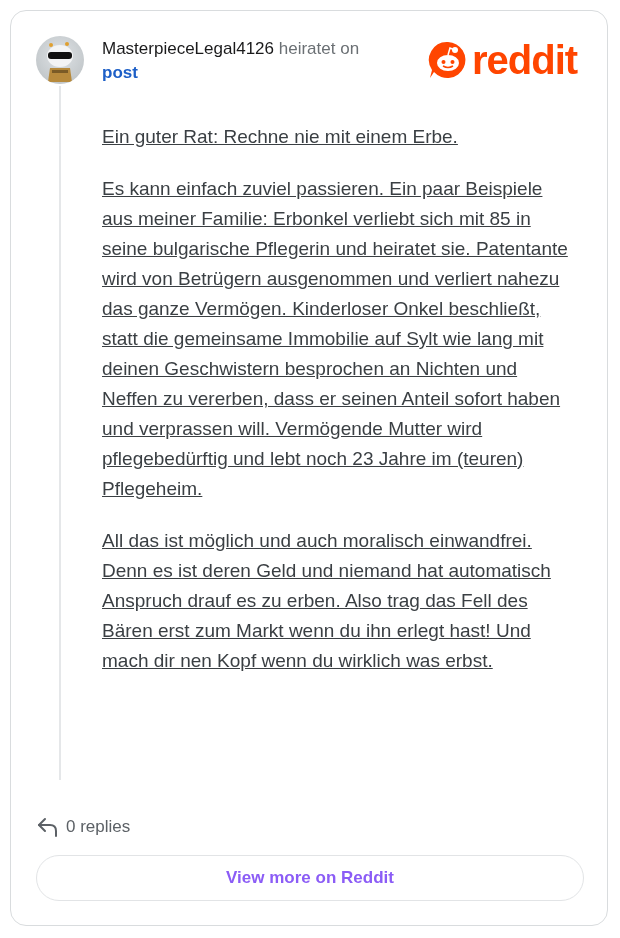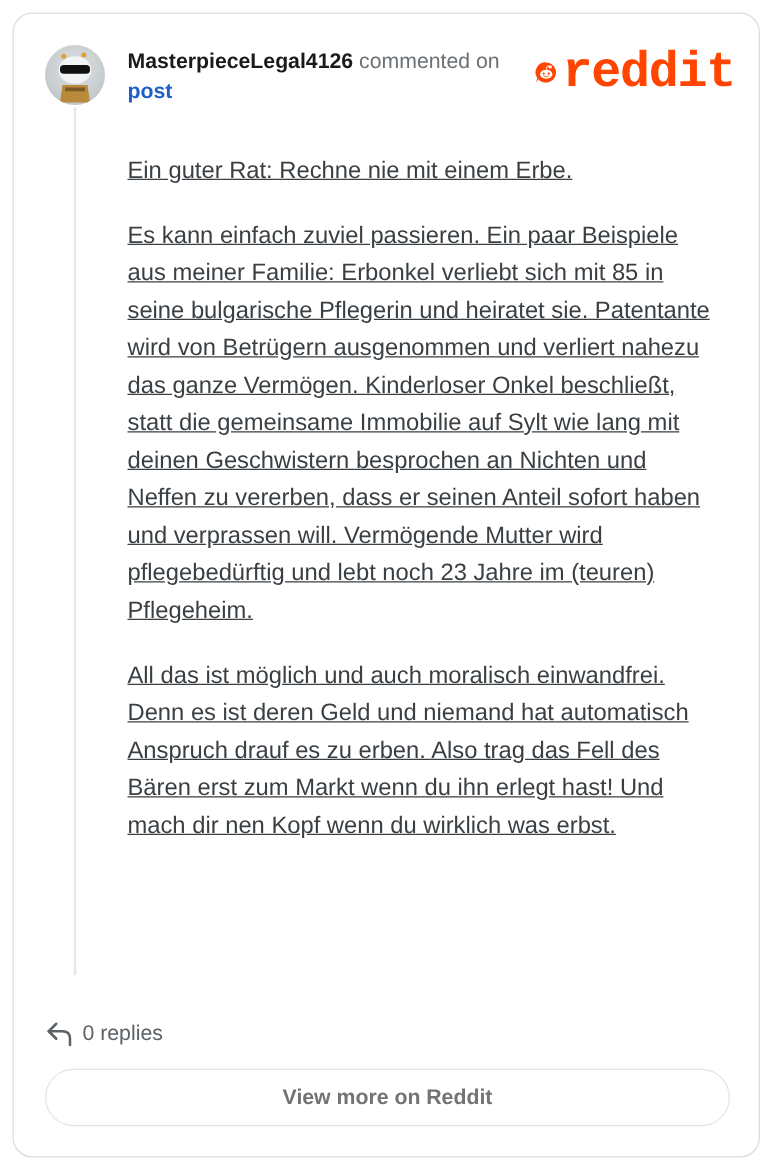--- a/index.html
+++ b/index.html
@@ -4,33 +4,33 @@
 <style>
   html, body { margin: 0; padding: 0; background: #ffffff; }
   body { width: 620px; height: 938px; position: relative; overflow: hidden;
          font-family: "Liberation Sans", "DejaVu Sans", sans-serif; color: #333a3e; }
   .card { position: absolute; left: 10px; top: 10px; width: 598px; height: 916px;
           border: 1.5px solid #d9dcde; border-radius: 16px; background: #fff; box-sizing: border-box; }
   .avatar { position: absolute; left: 36px; top: 36px; width: 48px; height: 48px; border-radius: 50%;
             background: radial-gradient(circle at 50% 40%, #dfe3e6 0%, #c4c9cc 70%, #b6bcbf 100%); overflow: hidden; }
   .thread-line { position: absolute; left: 59px; top: 86px; width: 2px; height: 694px; background: #e5e7e9; }
   .header { position: absolute; left: 102px; top: 37px; width: 320px; font-size: 17px; line-height: 24px; }
-  .username { font-weight: bold; color: #1a1a1b; }
+  .username { font-weight: normal; color: #1a1a1b; }
   .action { color: #6b7074; }
   .post-link { display: block; color: #1d5fc7; font-weight: bold; text-decoration: none; font-size: 17px; line-height: 24px; }
-  .logo { position: absolute; left: 428px; top: 38px; width: 160px; height: 44px; display: flex; align-items: flex-start; font-family: Liberation Mono, monospace; }
+  .logo { position: absolute; left: 428px; top: 38px; width: 160px; height: 44px; display: flex; align-items: center; }
   .logo-word { font-weight: bold; font-size: 40px; color: #ff4500; letter-spacing: -1px; line-height: 44px; margin-left: 4px; }
   .body { position: absolute; left: 102px; top: 122px; width: 470px; font-size: 19px; line-height: 30px; color: #3a3f43; text-decoration: underline; }
   .body p { margin: 0 0 22px 0; }
   .footer { position: absolute; left: 36px; top: 816px; display: flex; align-items: center; font-size: 17px; color: #5c6166; }
   .footer .item { display: flex; align-items: center; margin-right: 10px; }
   .footer .item span { margin-left: 6px; }
   .more-btn { position: absolute; left: 36px; top: 855px; width: 548px; height: 46px; border: 1.5px solid #e2e4e6;
               border-radius: 24px; box-sizing: border-box; display: flex; align-items: center; justify-content: center;
-              color: #737373; font-weight: bold; font-size: 17px; background: #fff; cursor: pointer; }
+              color: #8b5cf6; font-weight: bold; font-size: 17px; background: #fff; cursor: pointer; }
 </style>
 </head>
 <body>
 
 <div class="card"></div>
 
 <div class="avatar">
   <svg width="48" height="48" viewBox="0 0 48 48">
     <ellipse cx="24" cy="20" rx="13" ry="11" fill="#f3f4f5"></ellipse>
     <rect x="12" y="16" width="24" height="7" rx="3" fill="#111"></rect>
@@ -38,21 +38,21 @@
     <rect x="16" y="34" width="16" height="3" fill="#7a5b26"></rect>
     <circle cx="15" cy="9" r="2" fill="#e0a030"></circle>
     <circle cx="31" cy="8" r="2" fill="#e0a030"></circle>
   </svg>
 </div>
 
 <div class="thread-line"></div>
 
 <div class="header">
   <span class="username">MasterpieceLegal4126</span>
-  <span class="action">commented on</span>
+  <span class="action">heiratet on</span>
   <a class="post-link">post</a>
 </div>
 
 <div class="logo">
   <svg width="40" height="40" viewBox="0 0 40 40">
     <path d="M20 2 A18 18 0 1 1 6 32 L2 38 L4 30 A18 18 0 0 1 20 2 Z" fill="#ff4500"></path>
     <ellipse cx="20" cy="23" rx="11" ry="8" fill="#fff"></ellipse>
     <circle cx="15.5" cy="22" r="2" fill="#ff4500"></circle>
     <circle cx="24.5" cy="22" r="2" fill="#ff4500"></circle>
     <path d="M15 26 Q20 29 25 26" stroke="#ff4500" stroke-width="1.5" fill="none"></path>

